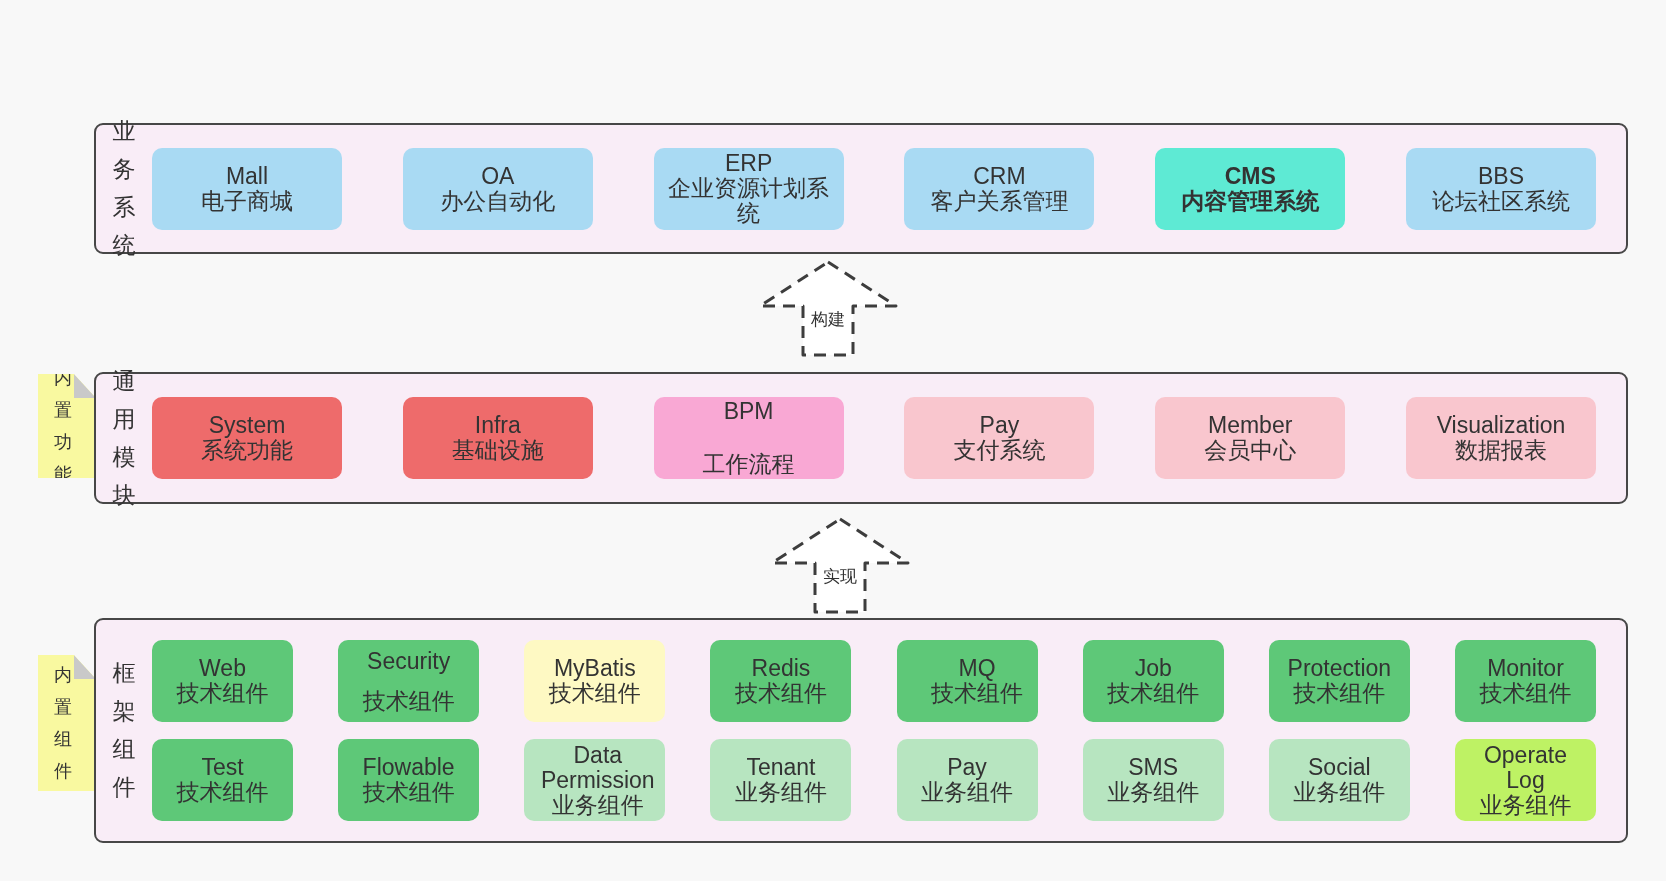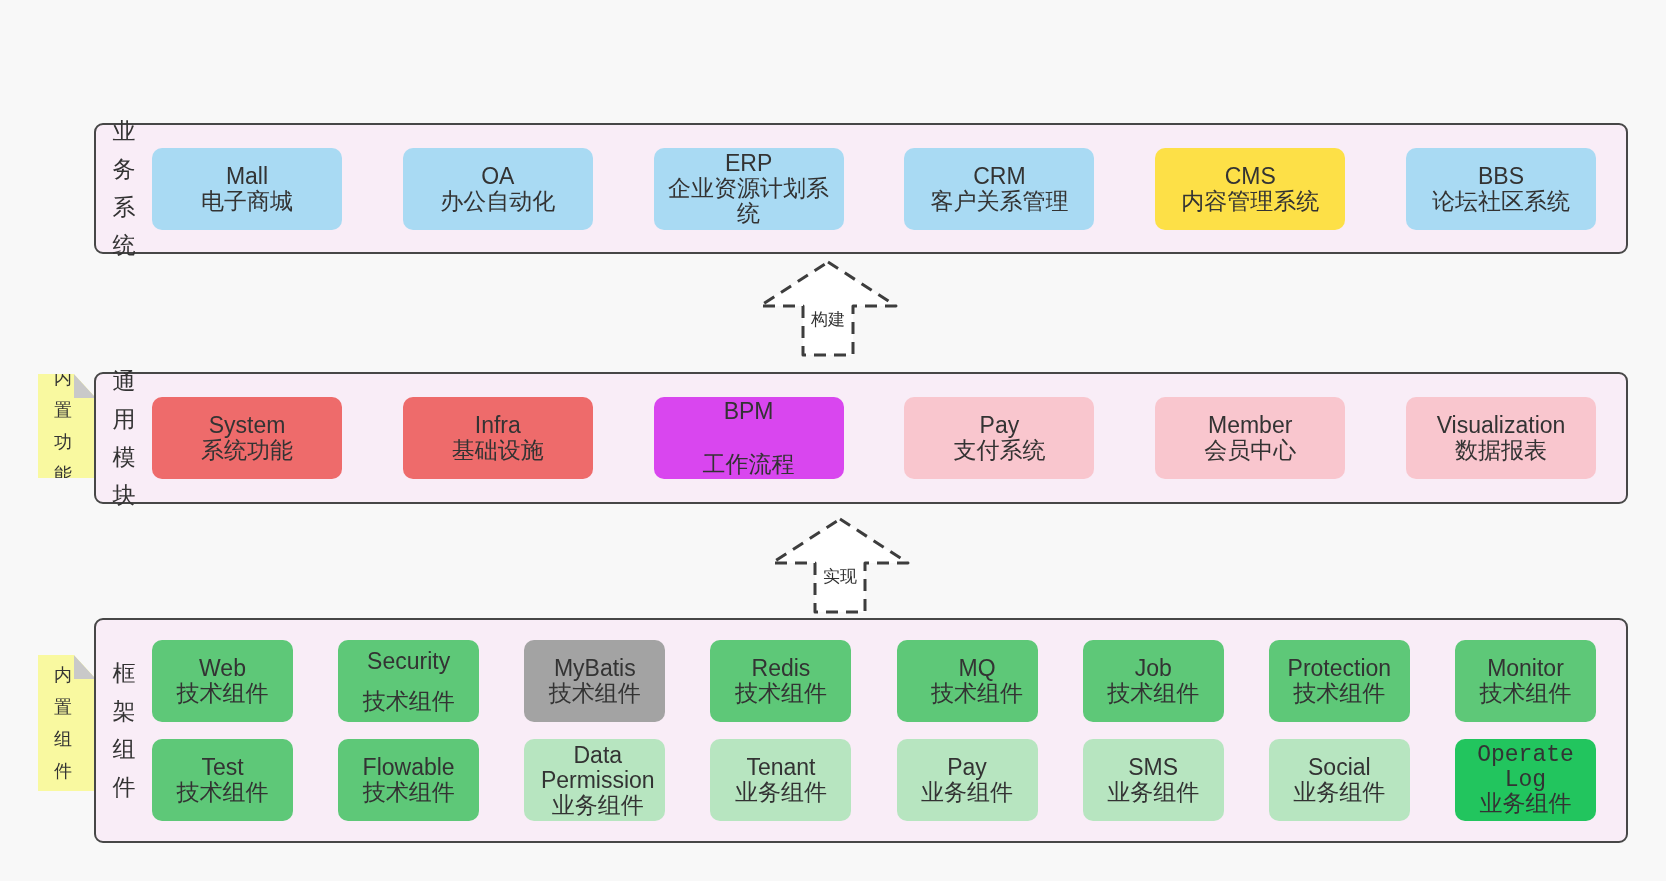--- a/index.html
+++ b/index.html
@@ -104,21 +104,21 @@
             <div>办公自动化</div>
           </div>
           <div class="box w6" style="background: rgb(169, 218, 243);">
             <div>ERP</div>
             <div>企业资源计划系统</div>
           </div>
           <div class="box w6" style="background: rgb(169, 218, 243);">
             <div>CRM</div>
             <div>客户关系管理</div>
           </div>
-          <div class="box w6" style="background: #fde047;">
+          <div class="box w6" style="background: #5eead4; font-weight: bold;">
             <div>CMS</div>
             <div>内容管理系统</div>
           </div>
           <div class="box w6" style="background: rgb(169, 218, 243);">
             <div>BBS</div>
             <div>论坛社区系统</div>
           </div>
         </div>
       </div>
   </section>
@@ -133,21 +133,21 @@
     <div class="section-body">
         <div class="box-row">
           <div class="box w6" style="background: rgb(238, 107, 107); text-align: center;">
             <div>System</div>
             <div>系统功能</div>
           </div>
           <div class="box w6" style="background: rgb(238, 107, 107);">
             <div>Infra</div>
             <div>基础设施</div>
           </div>
-          <div class="box w6" style="background: #d946ef; gap: 28px;">
+          <div class="box w6" style="background: #f9a8d4; gap: 28px;">
             <div>BPM</div>
             <div>工作流程</div>
           </div>
           <div class="box w6" style="background: rgb(249, 198, 206);">
             <div>Pay</div>
             <div>支付系统</div>
           </div>
           <div class="box w6" style="background: rgb(249, 198, 206);">
             <div>Member</div>
             <div>会员中心</div>
@@ -170,21 +170,21 @@
     <div class="section-body">
         <div class="box-row">
           <div class="box w8" style="background: rgb(94, 200, 120);">
             <div>Web</div>
             <div>技术组件</div>
           </div>
           <div class="box w8" style="background: rgb(94, 200, 120); gap: 15px;">
             <div>Security</div>
             <div>技术组件</div>
           </div>
-          <div class="box w8" style="background: #a3a3a3;">
+          <div class="box w8" style="background: #fef9c3;">
             <div>MyBatis</div>
             <div>技术组件</div>
           </div>
           <div class="box w8" style="background: rgb(94, 200, 120);">
             <div>Redis</div>
             <div>技术组件</div>
           </div>
           <div class="box w8" style="background: rgb(94, 200, 120); padding-left: 30px;">
             <div>MQ</div>
             <div>技术组件</div>
@@ -224,21 +224,21 @@
             <div>业务组件</div>
           </div>
           <div class="box w8" style="background: rgb(183, 229, 192);">
             <div>SMS</div>
             <div>业务组件</div>
           </div>
           <div class="box w8" style="background: rgb(183, 229, 192);">
             <div>Social</div>
             <div>业务组件</div>
           </div>
-          <div class="box w8" style="background: #22c55e; font-family: Liberation Mono, monospace;">
+          <div class="box w8" style="background: #bef264;">
             <div>Operate Log</div>
             <div>业务组件</div>
           </div>
         </div>
       </div>
   </section>
 
   <div class="arrow" id="arrow-0">
     <svg width="144" height="101" viewBox="0 0 144 101">
       <polygon points="72,4 140,48 97,48 97,97 47,97 47,48 4,48" fill="#ffffff" stroke="#3d3d3d" stroke-width="3" stroke-dasharray="12 8" stroke-linejoin="round"></polygon>

